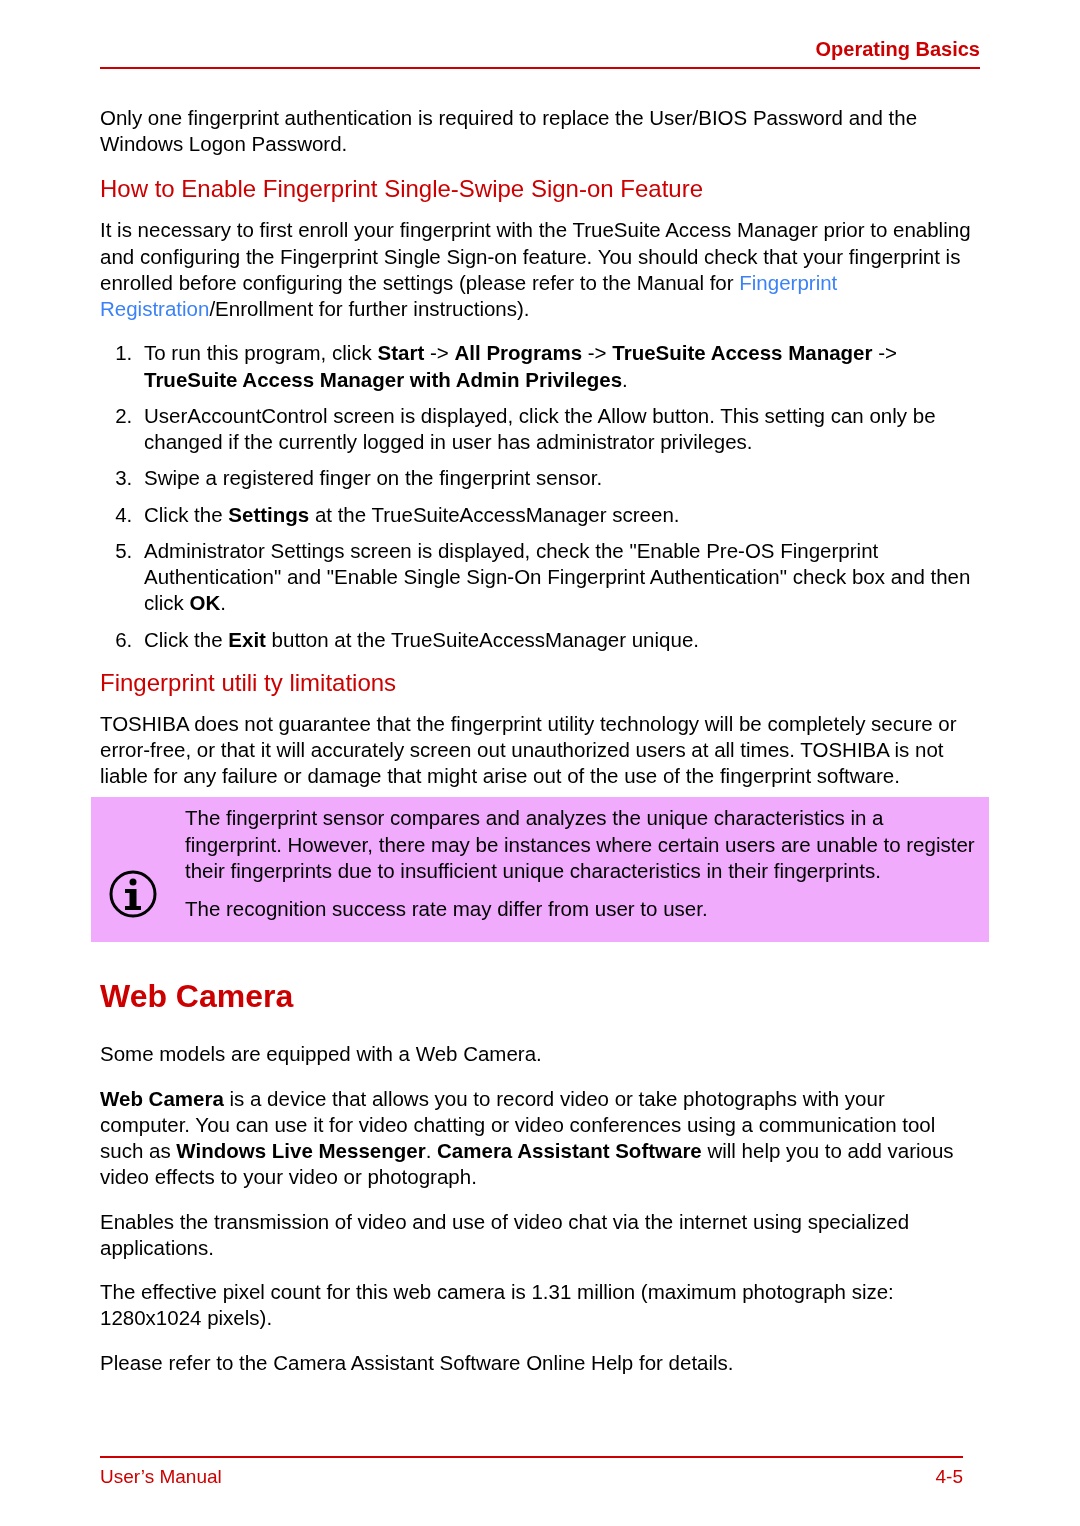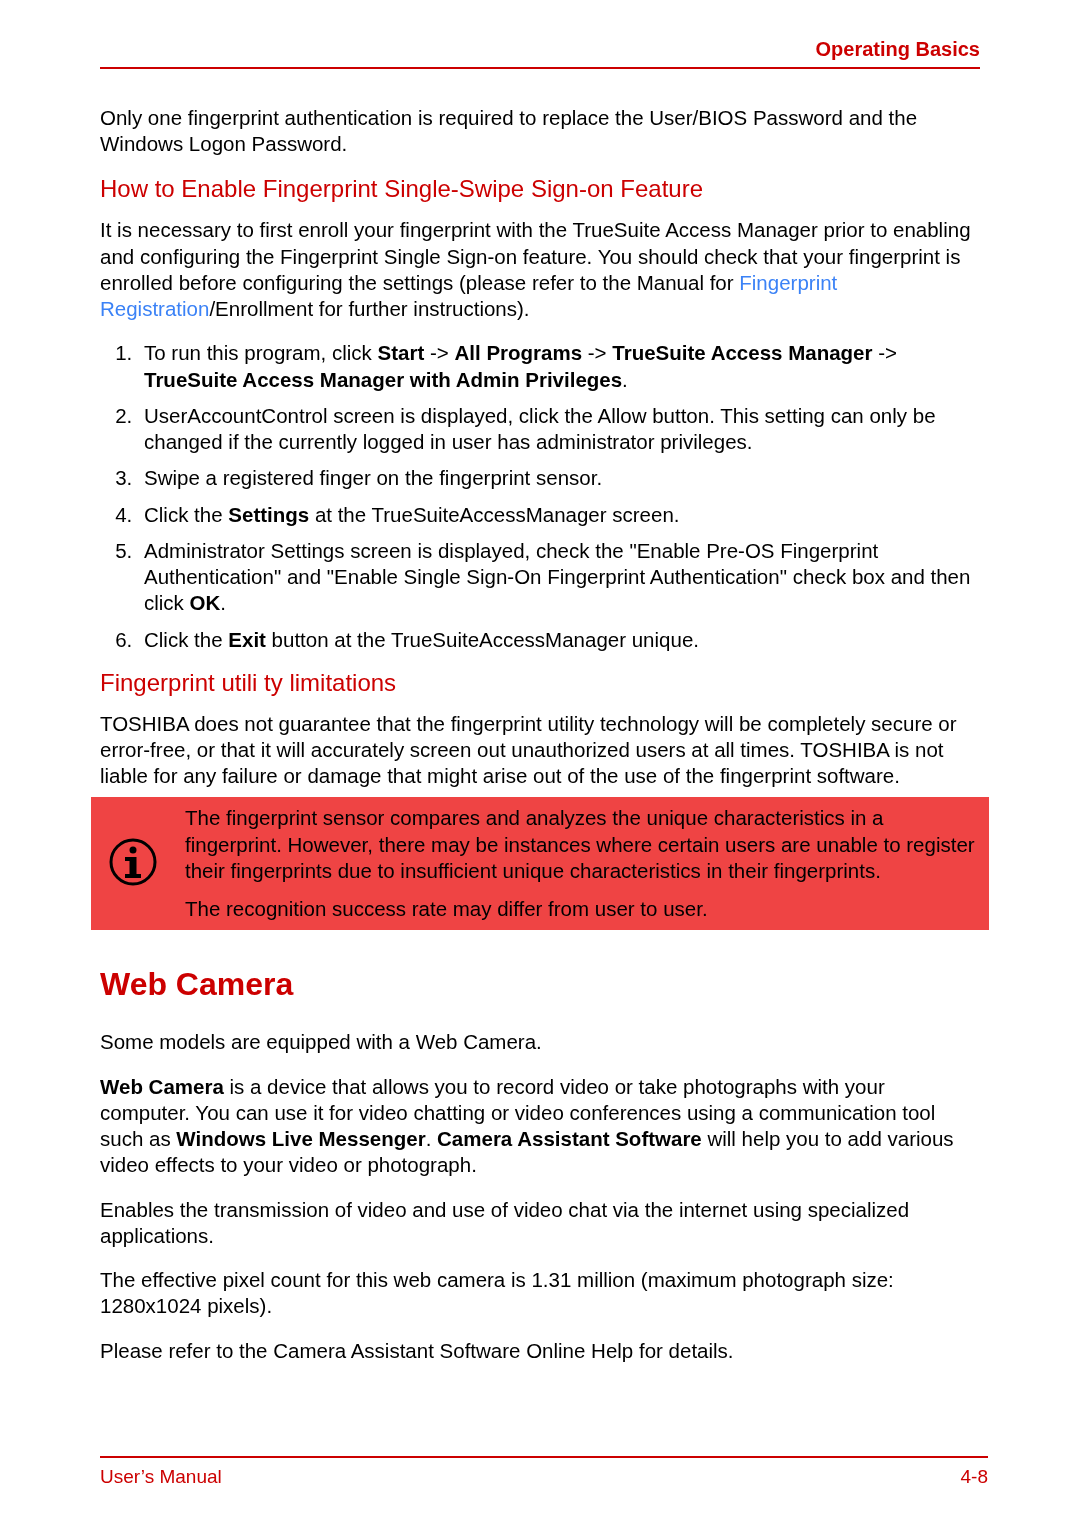--- a/index.html
+++ b/index.html
@@ -51,26 +51,26 @@
     margin-left: 38px;
     margin-bottom: 16px;
   }
   ol.steps li {
     font-size: 20.5px;
     line-height: 1.28;
     padding-left: 6px;
     margin-bottom: 10px;
   }
   .note-box {
-    background: #ef4444;
+    background: #f0abfc;
     margin-left: -9px;
     margin-right: -9px;
-    padding: 8px 12px 8px 12px;
+    padding: 8px 12px 20px 12px;
     display: flex;
-    align-items: center;
+    align-items: flex-end;
     gap: 20px;
     margin-top: 6px;
     margin-bottom: 30px;
   }
   .note-icon {
     width: 62px;
     flex-shrink: 0;
     padding-left: 6px;
   }
   .note-text {
@@ -84,21 +84,21 @@
     color: #cc0000;
     font-size: 32px;
     font-weight: bold;
     margin-left: 0;
     margin-bottom: 26px;
     margin-top: 36px;
   }
   .footer {
     position: absolute;
     left: 100px;
-    right: 92px;
+    right: 117px;
     bottom: 38px;
   }
   .hr-bottom {
     border: none;
     border-top: 2px solid #cc0000;
     margin-bottom: 8px;
   }
   .footer-row {
     display: flex;
     justify-content: space-between;
@@ -172,17 +172,17 @@
     </p>
     <p class="body-para">Enables the transmission of video and use of video chat via the internet using specialized applications.</p>
     <p class="body-para">The effective pixel count for this web camera is 1.31 million (maximum photograph size: 1280x1024 pixels).</p>
     <p class="body-para">Please refer to the Camera Assistant Software Online Help for details.</p>
   </div>
 
   <div class="footer">
     <hr class="hr-bottom">
     <div class="footer-row">
       <span>User’s Manual</span>
-      <span>4-8</span>
+      <span>4-5</span>
     </div>
   </div>
 
 </div>
 
 </body></html>

